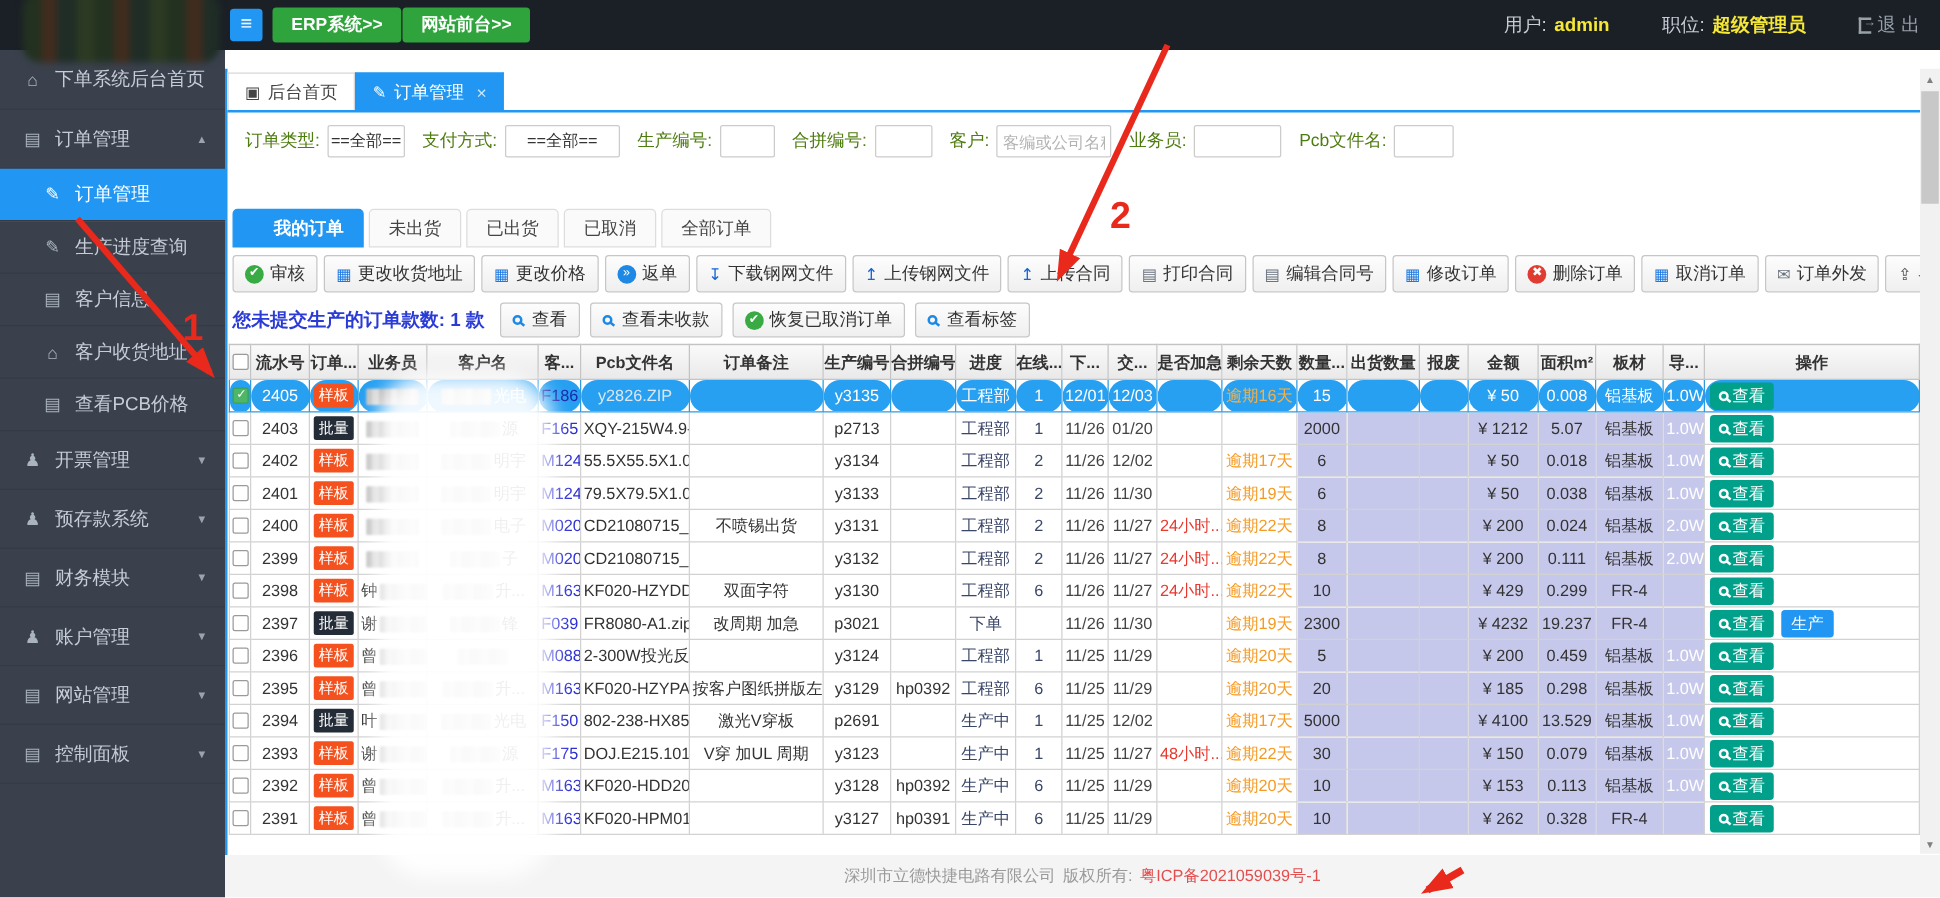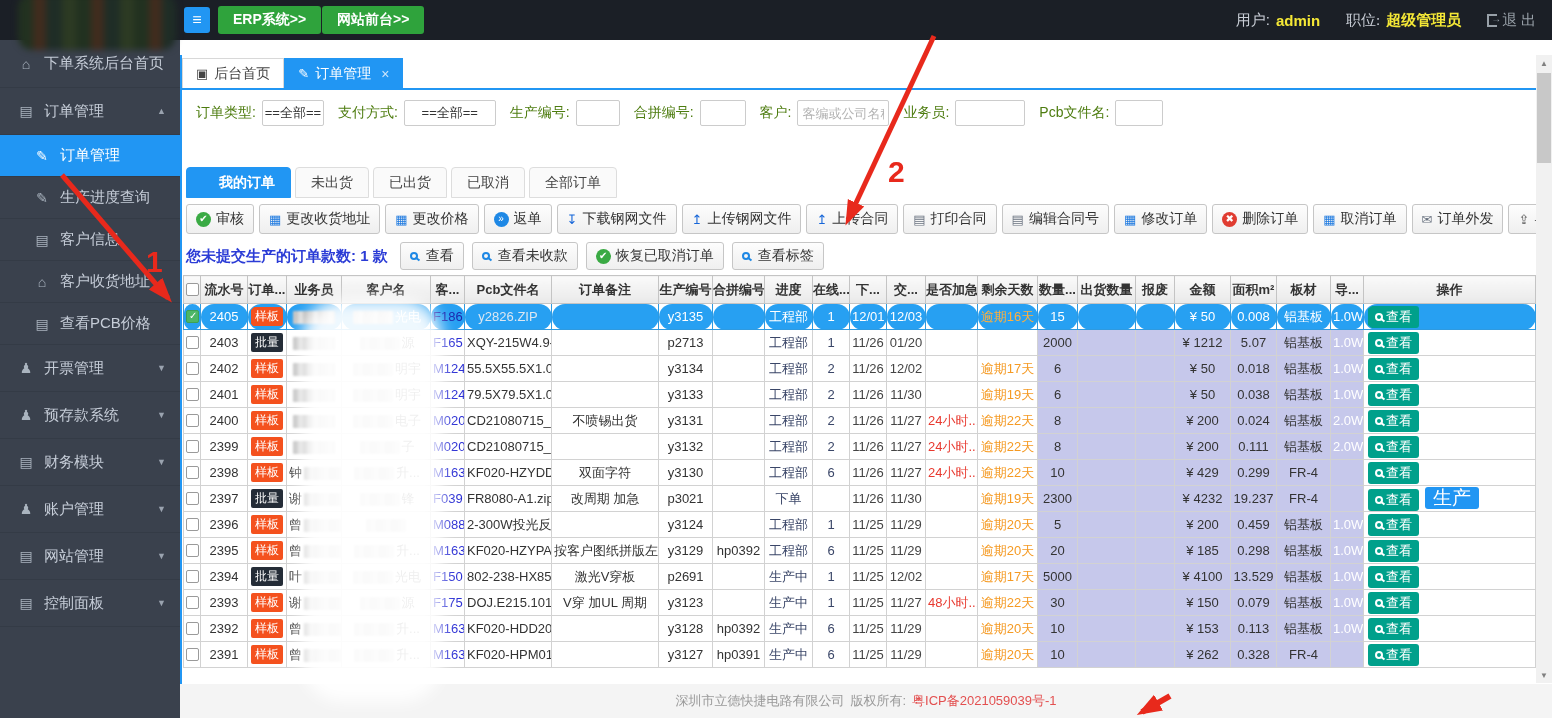--- a/index.html
+++ b/index.html
@@ -13,21 +13,21 @@
     background:repeating-linear-gradient(90deg,#223120 0 15px,#402c1e 15px 28px,#1f2d26 28px 44px,#2c3a23 44px 58px);
     filter:blur(3px); }
   .hamburger { position:absolute; left:184px; top:7px; width:26px; height:26px; background:#2196f3; color:#fff;
     border-radius:3px; display:flex; align-items:center; justify-content:center; font-size:16px; font-weight:bold; cursor:pointer; }
   .topbtn { position:absolute; top:6px; height:28px; background:#2fa33c; color:#fff; font-weight:bold; font-size:14px;
     border-radius:3px; display:flex; align-items:center; padding:0 15px; cursor:pointer; }
   .topbtn.erp { left:218px; } .topbtn.site { left:322px; }
   .top-right { position:absolute; right:16px; top:0; height:40px; display:flex; align-items:center; color:#c9ced6; font-size:15px; }
   .top-right .lbl { margin-right:6px; }
   .yellow { color:#f5e836; font-weight:bold; }
-  .sp { margin-left:26px;font-family:Liberation Serif, serif; }
+  .sp { margin-left:42px; }
   .logout { display:flex; align-items:center; color:#98a0a8; cursor:pointer; }
   .logout-icon { width:10px; height:13px; border:2px solid #98a0a8; border-right:none; display:inline-block; position:relative; margin-right:5px; }
   .logout-icon::after { content:"→"; position:absolute; left:2px; top:-3px; font-size:10px; color:#98a0a8; }
 
   
   .sidebar { position:absolute; left:0; top:40px; width:180px; height:678px; background:#3a414d; z-index:5; }
   .snav-item { display:flex; align-items:center; padding-left:18px; gap:10px; color:#c6cdd8; font-size:15px;
     border-bottom:1px solid #343b46; position:relative; cursor:pointer; }
   .snav-top { height:48px; } .snav-parent { height:47px; }
   .snav-sub { height:42px; padding-left:34px; }
@@ -96,21 +96,21 @@
   tr.sel td.c-pcb { color:#dbe7f2; }
   tr.sel td.c-orange { color:#ffaf3c; }
   .cb { width:13px; height:13px; border:1px solid #9a9a9a; background:#fff; margin:0 auto; border-radius:2px; cursor:pointer; position:relative; }
   .cb.checked { background:#4db667; border-color:#3da153; }
   .cb.checked::after { content:"✓"; color:#fff; font-size:10px; position:absolute; left:2px; top:-1px; }
   .badge-type { display:inline-block; padding:1px 4px; border-radius:2px; color:#fff; font-size:12px; }
   .badge-sample { background:#f4511e; } .badge-batch { background:#242c37; }
   .opbtn-view { display:inline-flex; align-items:center; height:22px; background:#00a08b; color:#fff; padding:0 7px;
     border-radius:3px; font-size:13px; cursor:pointer; border:none; font-family:inherit; }
   .opbtn-prod { display:inline-flex; align-items:center; height:22px; background:#2196f3; color:#fff; padding:0 8px;
-    border-radius:3px; font-size:19px; margin-left:6px; cursor:pointer; border:none; font-family:inherit; }
+    border-radius:3px; font-size:13px; margin-left:6px; cursor:pointer; border:none; font-family:inherit; }
   .redact { display:inline-block; height:13px; vertical-align:middle; border-radius:1px; margin:0 2px;
     background:repeating-linear-gradient(90deg,#c4c4c4 0 5px,#d8d8d8 5px 10px,#b8b8b8 10px 15px); filter:blur(1px); }
 
   
   .footer { position:absolute; left:180px; top:684px; width:1372px; height:34px; background:#f4f4f4; display:flex;
     align-items:center; justify-content:center; font-size:13px; color:#999; gap:6px; z-index:7; }
   .icp { color:#e34f4f; cursor:pointer; }
   .scrollbar { position:absolute; left:1536px; top:55px; width:16px; height:628px; background:#f1f1f1; z-index:8; }
   .sb-arrow { position:absolute; left:0; width:16px; height:16px; color:#808080; font-size:8px; display:flex;
     align-items:center; justify-content:center; cursor:pointer; }

